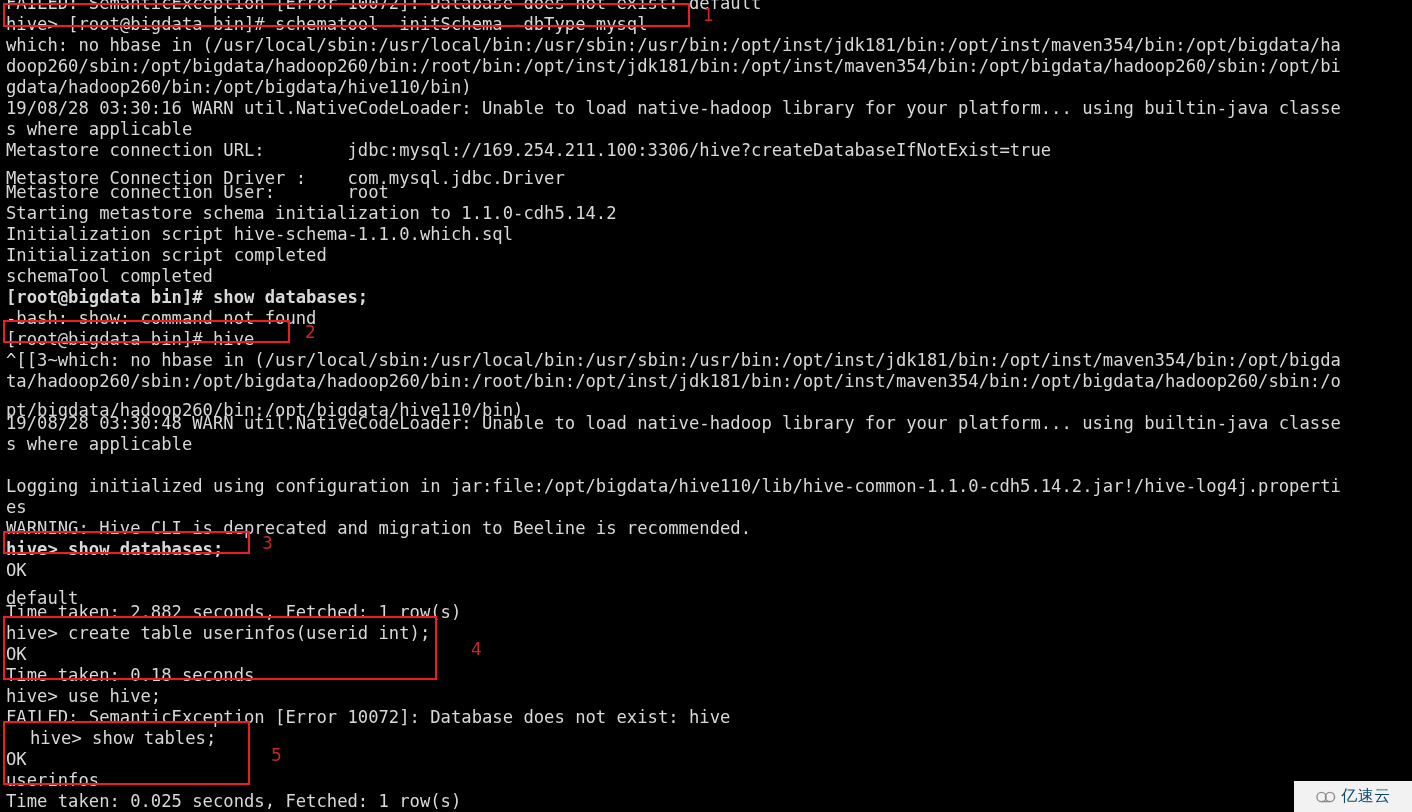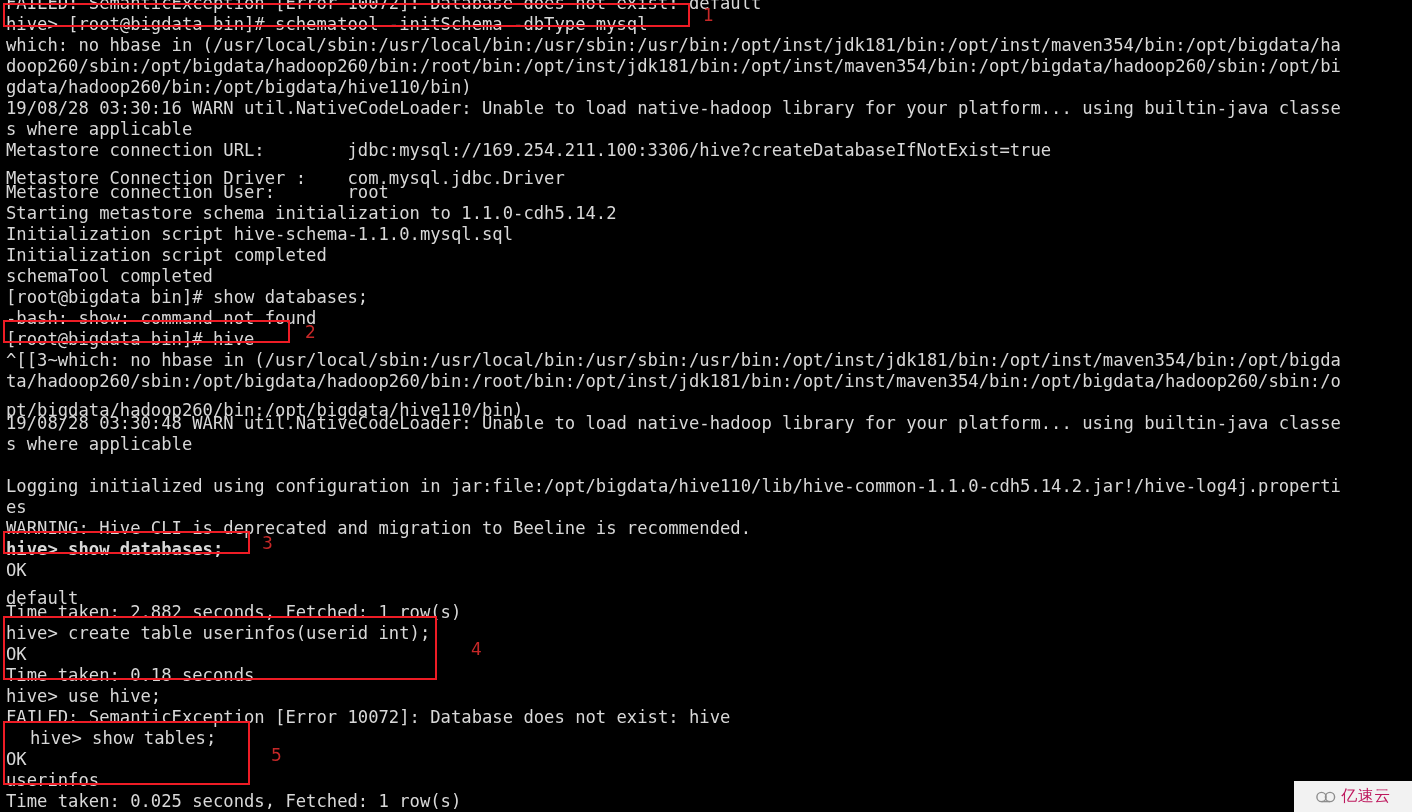--- a/index.html
+++ b/index.html
@@ -60,21 +60,21 @@
     bottom: 0px;
     width: 118px;
     height: 31px;
     background: #f2f2f2;
     display: flex;
     align-items: center;
     justify-content: center;
     gap: 4px;
   }
   #watermark .wm-text {
-    color: #be185d;
+    color: #0c4a6e;
     font-family: "DejaVu Sans", "Liberation Sans", sans-serif;
     font-size: 16px;
     letter-spacing: 0.5px;
   }
   #watermark svg { display: block; }
 </style>
 </head>
 <body>
 
 <div id="screen">
@@ -85,24 +85,24 @@
         <div class="tline" style="top: 14px;">hive&gt; [root@bigdata bin]# schematool -initSchema -dbType mysql</div>
         <div class="tline" style="top: 35px;">which: no hbase in (/usr/local/sbin:/usr/local/bin:/usr/sbin:/usr/bin:/opt/inst/jdk181/bin:/opt/inst/maven354/bin:/opt/bigdata/ha</div>
         <div class="tline" style="top: 56px;">doop260/sbin:/opt/bigdata/hadoop260/bin:/root/bin:/opt/inst/jdk181/bin:/opt/inst/maven354/bin:/opt/bigdata/hadoop260/sbin:/opt/bi</div>
         <div class="tline" style="top: 77px;">gdata/hadoop260/bin:/opt/bigdata/hive110/bin)</div>
         <div class="tline" style="top: 98px;">19/08/28 03:30:16 WARN util.NativeCodeLoader: Unable to load native-hadoop library for your platform... using builtin-java classe</div>
         <div class="tline" style="top: 119px;">s where applicable</div>
         <div class="tline" style="top: 140px;">Metastore connection URL:        jdbc:mysql://169.254.211.100:3306/hive?createDatabaseIfNotExist=true</div>
         <div class="tline" style="top: 168px;">Metastore Connection Driver :    com.mysql.jdbc.Driver</div>
         <div class="tline" style="top: 182px;">Metastore connection User:       root</div>
         <div class="tline" style="top: 203px;">Starting metastore schema initialization to 1.1.0-cdh5.14.2</div>
-        <div class="tline" style="top: 224px;">Initialization script hive-schema-1.1.0.mysql.sql</div>
+        <div class="tline" style="top: 224px;">Initialization script hive-schema-1.1.0.which.sql</div>
         <div class="tline" style="top: 245px;">Initialization script completed</div>
         <div class="tline" style="top: 266px;">schemaTool completed</div>
-        <div class="tline" style="top: 287px;">[root@bigdata bin]# show databases;</div>
+        <div class="tline" style="top: 287px; font-weight: bold;">[root@bigdata bin]# show databases;</div>
         <div class="tline" style="top: 308px;">-bash: show: command not found</div>
         <div class="tline" style="top: 329px;">[root@bigdata bin]# hive</div>
         <div class="tline" style="top: 350px;">^[[3~which: no hbase in (/usr/local/sbin:/usr/local/bin:/usr/sbin:/usr/bin:/opt/inst/jdk181/bin:/opt/inst/maven354/bin:/opt/bigda</div>
         <div class="tline" style="top: 371px;">ta/hadoop260/sbin:/opt/bigdata/hadoop260/bin:/root/bin:/opt/inst/jdk181/bin:/opt/inst/maven354/bin:/opt/bigdata/hadoop260/sbin:/o</div>
         <div class="tline" style="top: 400px;">pt/bigdata/hadoop260/bin:/opt/bigdata/hive110/bin)</div>
         <div class="tline" style="top: 413px;">19/08/28 03:30:48 WARN util.NativeCodeLoader: Unable to load native-hadoop library for your platform... using builtin-java classe</div>
         <div class="tline" style="top: 434px;">s where applicable</div>
         <div class="tline" style="top: 455px;"></div>
         <div class="tline" style="top: 476px;">Logging initialized using configuration in jar:file:/opt/bigdata/hive110/lib/hive-common-1.1.0-cdh5.14.2.jar!/hive-log4j.properti</div>
         <div class="tline" style="top: 497px;">es</div>

